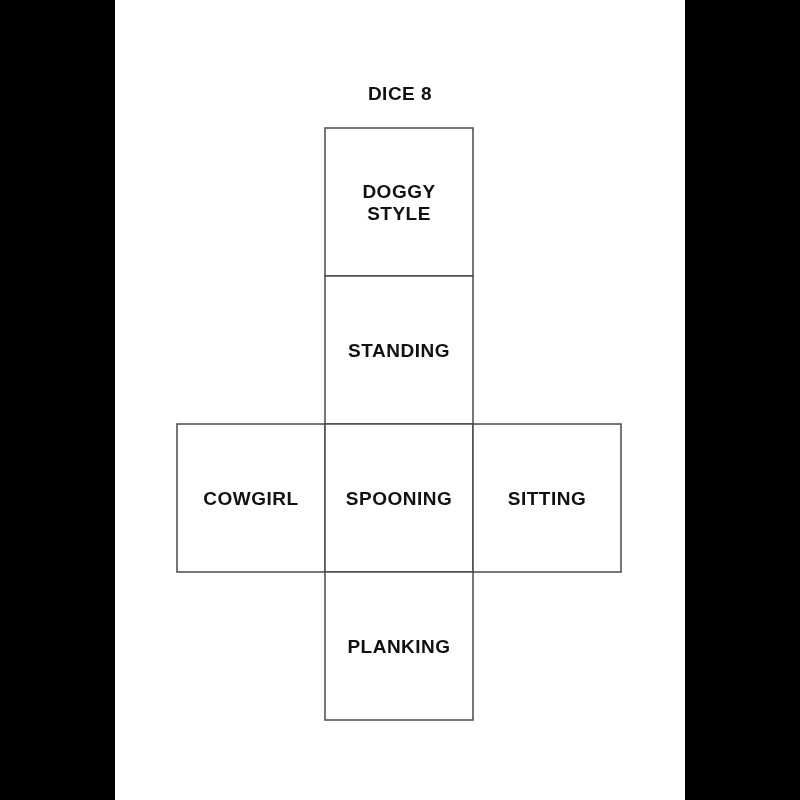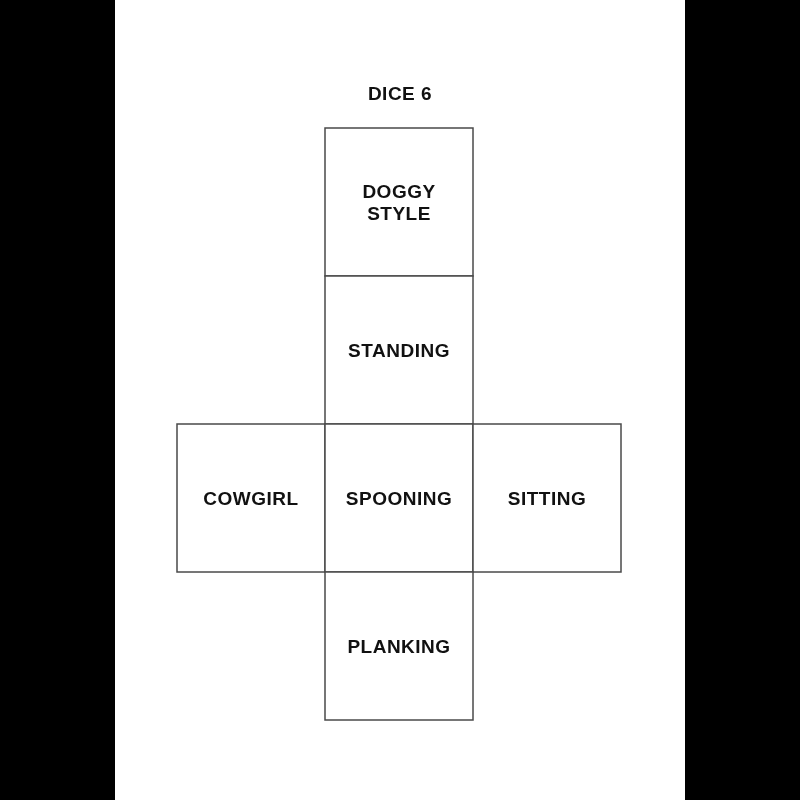--- a/index.html
+++ b/index.html
@@ -68,21 +68,21 @@
 </head>
 <body>
 
 <div class="stage">
 
   <div class="letterbox left"></div>
   <div class="letterbox right"></div>
 
   <div class="page">
 
-    <div class="title">DICE 6</div>
+    <div class="title">DICE 8</div>
 
     <svg class="net" width="570" height="800" viewBox="0 0 570 800">
 
       <rect class="face" x="210" y="128" width="148" height="148"></rect>
       <rect class="face" x="210" y="276" width="148" height="148"></rect>
       <rect class="face" x="62" y="424" width="148" height="148"></rect>
       <rect class="face" x="210" y="424" width="148" height="148"></rect>
       <rect class="face" x="358" y="424" width="148" height="148"></rect>
       <rect class="face" x="210" y="572" width="148" height="148"></rect>
 

